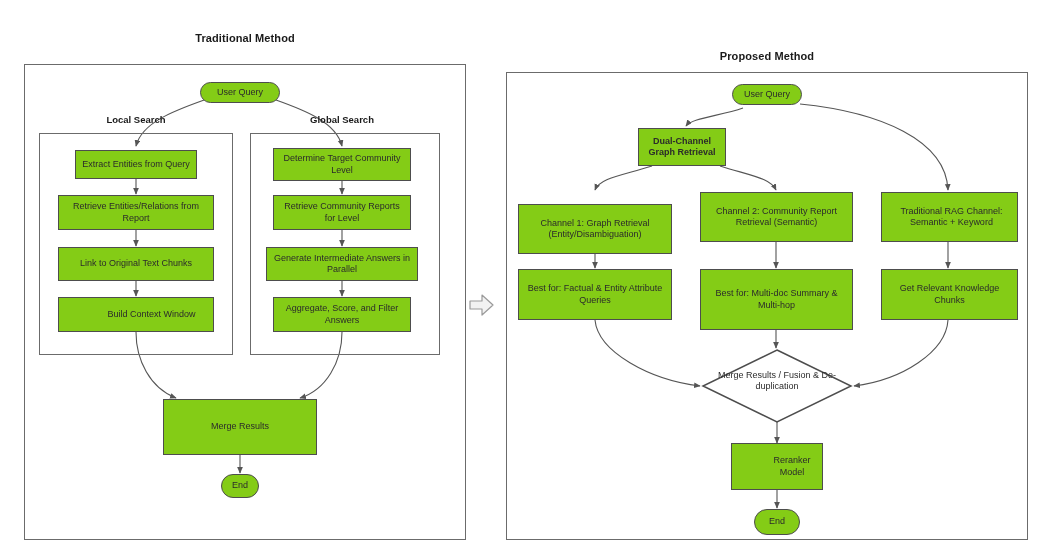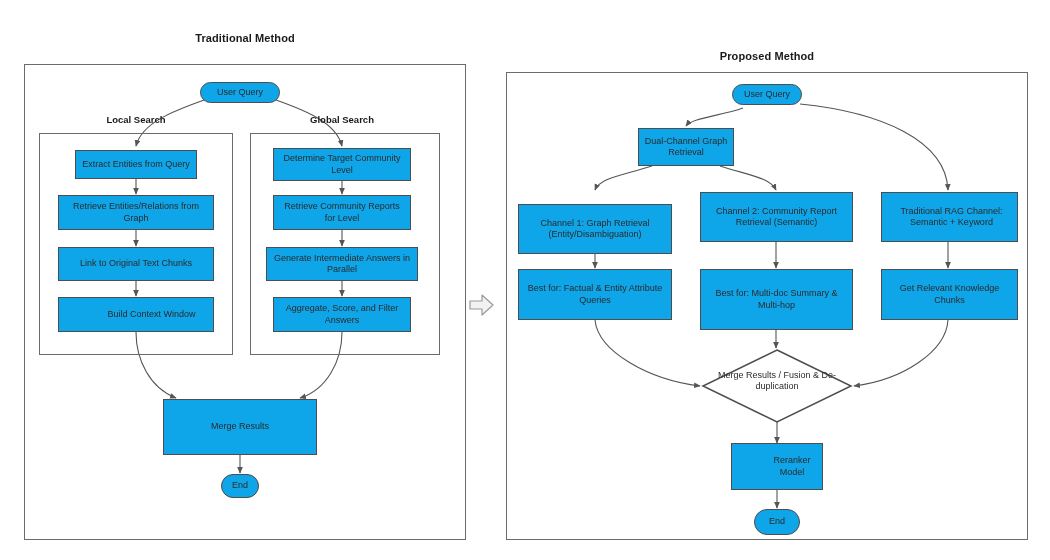--- a/index.html
+++ b/index.html
@@ -53,21 +53,21 @@
   .group {
     position: absolute;
     border: 1.4px solid #6b6b6b;
     background: transparent;
     box-sizing: border-box;
   }
   .node {
     position: absolute;
     box-sizing: border-box;
     border: 1.5px solid #4d4d4d;
-    background: #0ea5e9;
+    background: #84cc16;
     display: flex;
     align-items: center;
     justify-content: center;
     text-align: center;
     font-size: 9px;
     line-height: 11.5px;
     color: #2b2b2b;
     padding: 2px 4px;
   }
   .node.terminal {
@@ -164,40 +164,40 @@
 
   <div class="branch-label" style="left:62px; top:114px; width:148px;">Local Search</div>
 
   <div class="branch-label" style="left:268px; top:114px; width:148px;">Global Search</div>
 
   <div class="group" style="left:39px; top:133px; width:194px; height:222px;"></div>
 
   <div class="group" style="left:250px; top:133px; width:190px; height:222px;"></div>
 
   <div class="node" style="left:75px; top:150px; width:122px; height:29px;">Extract Entities from Query</div>
-  <div class="node" style="left:58px; top:195px; width:156px; height:35px;">Retrieve Entities/Relations from Graph</div>
+  <div class="node" style="left:58px; top:195px; width:156px; height:35px;">Retrieve Entities/Relations from Report</div>
   <div class="node" style="left:58px; top:247px; width:156px; height:34px;">Link to Original Text Chunks</div>
   <div class="node" style="left:58px; top:297px; width:156px; height:35px;padding-left:35px;">Build Context Window</div>
 
   <div class="node" style="left:273px; top:148px; width:138px; height:33px;">Determine Target Community Level</div>
   <div class="node" style="left:273px; top:195px; width:138px; height:35px;">Retrieve Community Reports for Level</div>
   <div class="node" style="left:266px; top:247px; width:152px; height:34px;">Generate Intermediate Answers in Parallel</div>
   <div class="node" style="left:273px; top:297px; width:138px; height:35px;">Aggregate, Score, and Filter Answers</div>
 
   <div class="node" style="left:163px; top:399px; width:154px; height:56px;">Merge Results</div>
 
   <div class="node terminal" style="left:221px; top:474px; width:38px; height:24px;">End</div>
 
   <div class="panel-title" style="left:506px; top:50px; width:522px;">Proposed Method</div>
 
   <div class="panel" style="left:506px; top:72px; width:522px; height:468px;"></div>
 
   <div class="node terminal" style="left:732px; top:84px; width:70px; height:21px;">User Query</div>
 
-  <div class="node" style="left:638px; top:128px; width:96px; height:38px;">Dual-Channel Graph Retrieval</div>
+  <div class="node" style="left:638px; top:128px; width:88px; height:38px;font-weight:bold;">Dual-Channel Graph Retrieval</div>
 
   <div class="node" style="left:518px; top:192px; width:154px; height:50px;margin-top:12px;">Channel 1: Graph Retrieval (Entity/Disambiguation)</div>
   <div class="node" style="left:700px; top:192px; width:153px; height:50px;">Channel 2: Community Report Retrieval (Semantic)</div>
   <div class="node" style="left:881px; top:192px; width:137px; height:50px;padding-left:8px;">Traditional RAG Channel: Semantic + Keyword</div>
 
   <div class="node" style="left:518px; top:269px; width:154px; height:51px;">Best for: Factual &amp; Entity Attribute Queries</div>
   <div class="node" style="left:700px; top:269px; width:153px; height:61px;">Best for: Multi-doc Summary &amp; Multi-hop</div>
   <div class="node" style="left:881px; top:269px; width:137px; height:51px;">Get Relevant Knowledge Chunks</div>
 
   <div class="diamond-label" style="left:707px; top:366px; width:140px; height:30px;">Merge Results / Fusion &amp; De-duplication</div>

